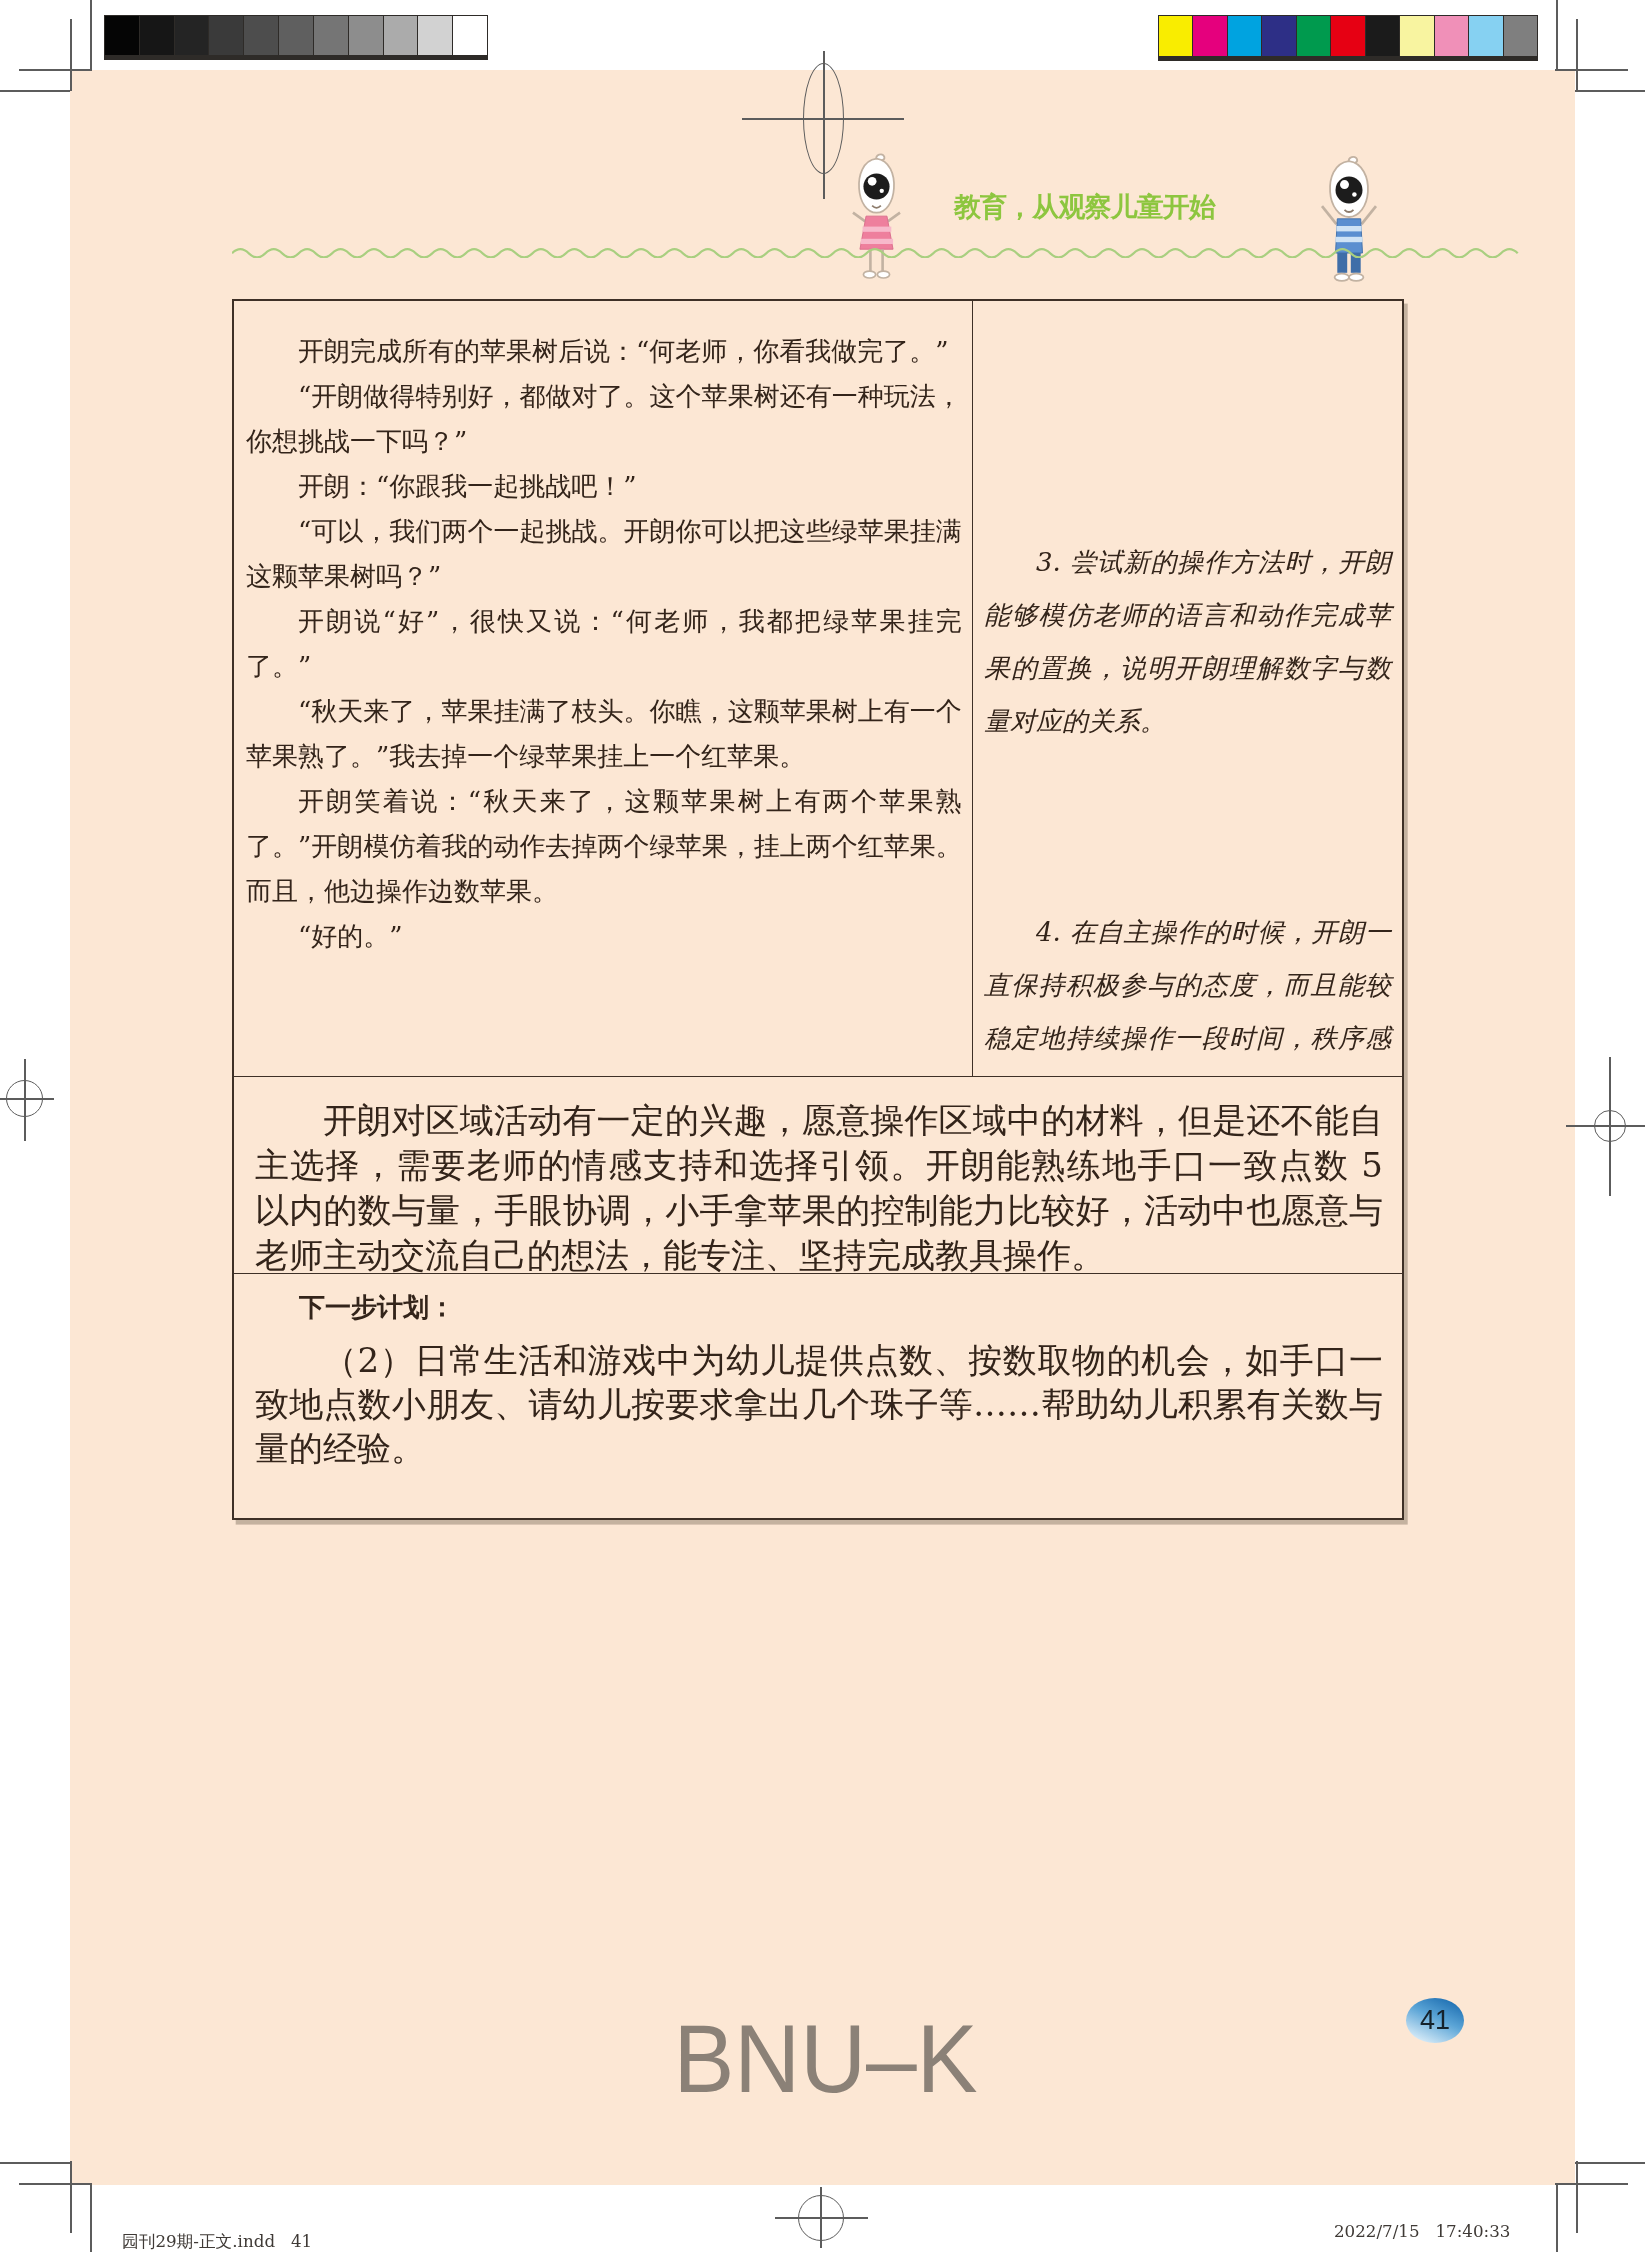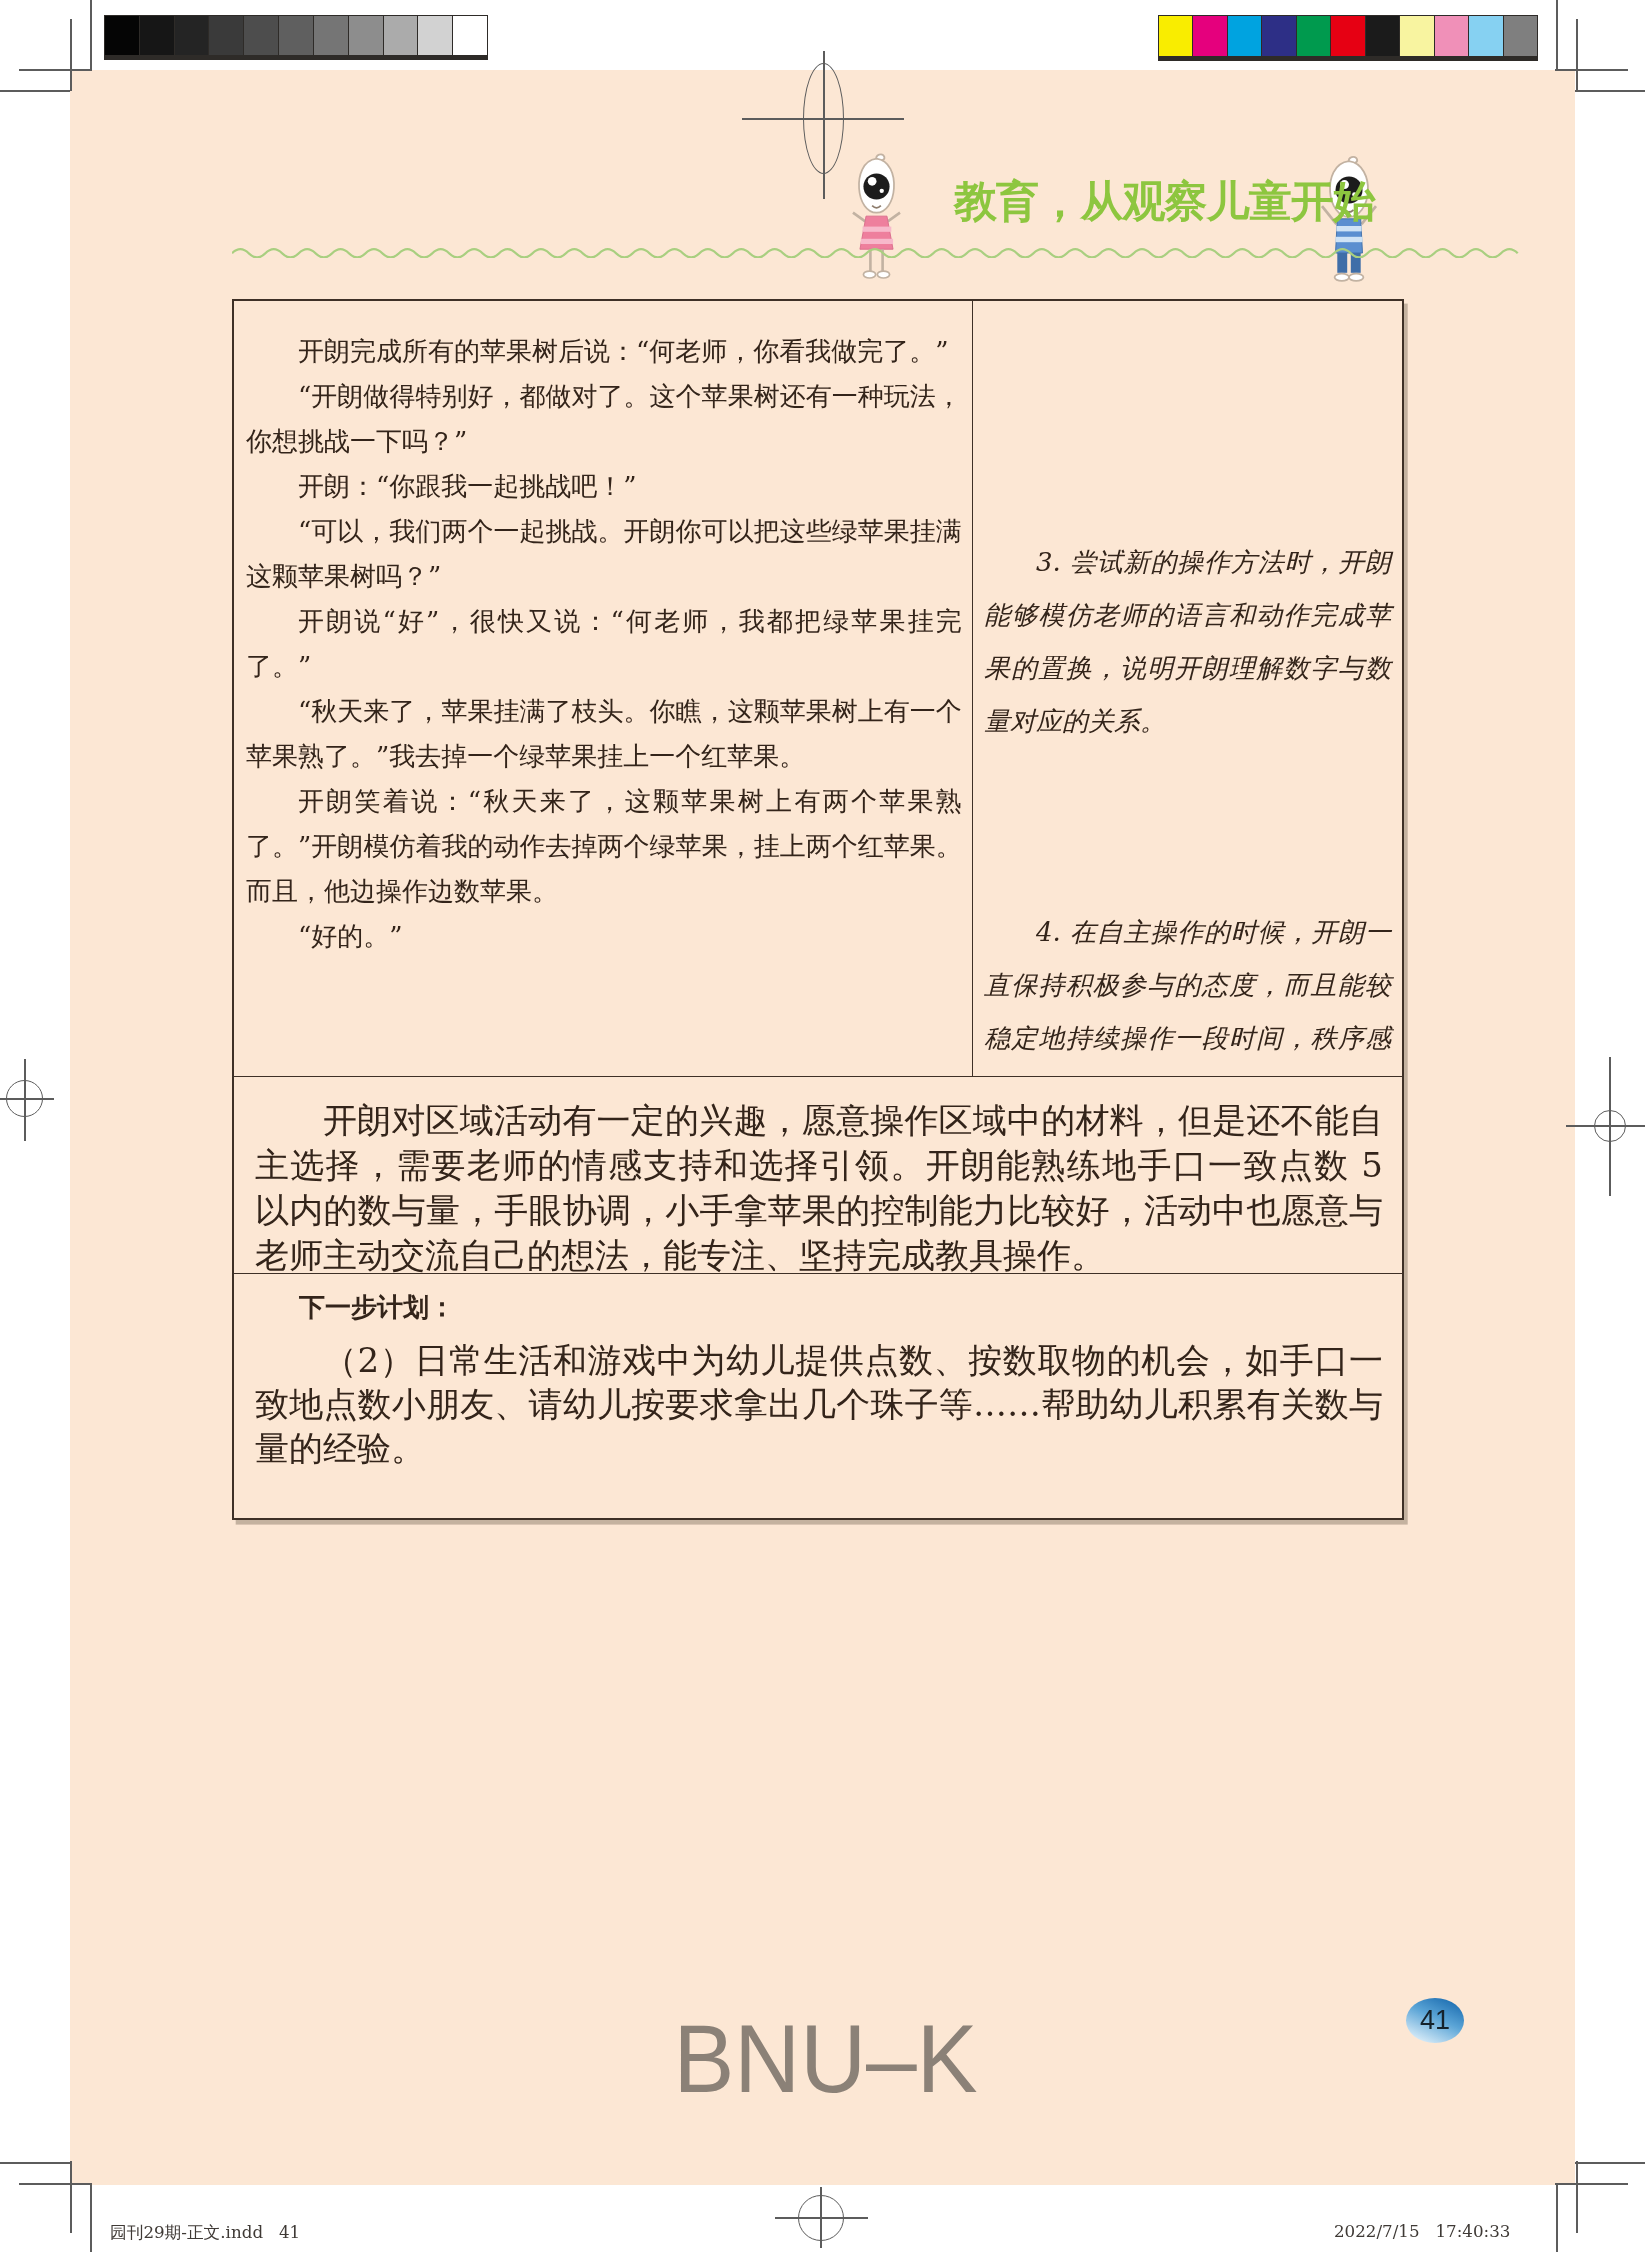--- a/index.html
+++ b/index.html
@@ -14,23 +14,23 @@
   #grayscale-bar{left:104px;top:15px;width:384px;height:45px;}
   #color-bar{left:1158px;top:15px;width:380px;height:46px;}
 
   
   .mk{position:absolute;background:#5c5c5c;}
   .mk.h{height:1.9px;}
   .mk.v{width:1.9px;}
   .regcircle{position:absolute;border:1.9px solid #5c5c5c;border-radius:50%;background:transparent;box-sizing:border-box;}
 
   
-  .header-title{position:absolute;left:954px;top:173px;width:371px;
+  .header-title{position:absolute;left:954px;top:189px;width:371px;
      font-family:"Liberation Sans","DejaVu Sans",sans-serif;font-weight:bold;
-     font-size:43px;letter-spacing:-0.9px;color:#8dc63f;white-space:nowrap;}
+     font-size:27px;letter-spacing:-0.9px;color:#8dc63f;white-space:nowrap;}
   .wavy{position:absolute;left:232px;top:243px;}
   .mascot{position:absolute;}
 
   
   .obs-table{position:absolute;left:232px;top:299px;width:1172px;height:1221px;box-sizing:border-box;
      border:2.8px solid #3e3026;box-shadow:3.7px 4.6px 0 rgba(128,112,96,.45);display:flex;flex-direction:column;}
   .row1{height:775px;display:flex;box-sizing:border-box;overflow:hidden;}
   .cell-left{width:739px;box-sizing:border-box;border-right:1.9px solid #3e3026;
      padding:28px 10.2px 0 12px;overflow:hidden;}
   .cell-left p{margin:0;font-size:26px;line-height:45px;text-align:justify;text-indent:2em;}
@@ -47,21 +47,21 @@
 
   
   .watermark{position:absolute;left:612px;top:2004px;width:427px;text-align:center;
      font-family:"Liberation Sans","DejaVu Sans",sans-serif;font-size:96px;font-weight:500;
      color:#8b8177;transform:scaleX(.95);letter-spacing:0px;}
   .page-badge{position:absolute;left:1406px;top:1998px;width:58px;height:45px;border-radius:50%;
      background:linear-gradient(205deg,#1e6fb2 10%,#5aa4d6 45%,#eaf6fd 95%);
      display:flex;align-items:center;justify-content:center;
      font-family:"Liberation Sans","DejaVu Sans",sans-serif;font-size:27px;color:#15222b;}
   .slug{position:absolute;top:2221px;font-size:16.7px;color:#3f3a36;white-space:pre;}
-  #slug-left{left:110px;}
+  #slug-left{left:122px;margin-top:9px;}
   #slug-right{left:1334px;}
 </style>
 </head>
 <body>
 
 <div class="page">
 
   <div class="sheet"></div>
 
   <div id="grayscale-bar" class="calbar">

